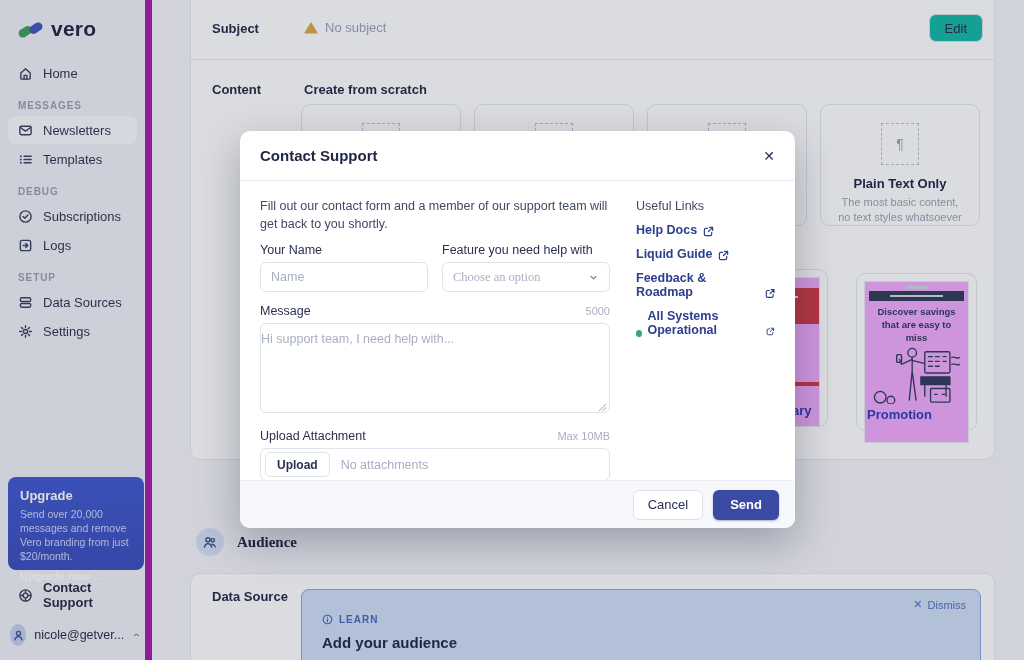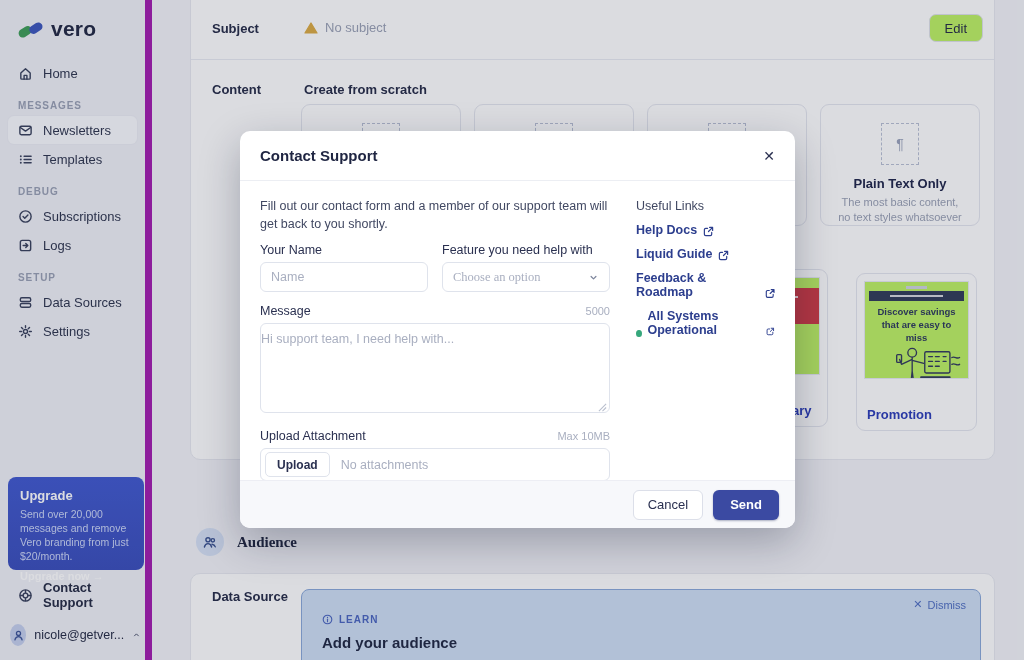--- a/index.html
+++ b/index.html
@@ -25,36 +25,36 @@
   .contact-row { position:absolute; left:8px; right:8px; top:581px; height:28px; display:flex; align-items:center; gap:10px; padding:0 10px; font-size:13px; font-weight:600; color:#262c45; border-radius:6px; cursor:pointer; }
   .user-row { position:absolute; left:10px; right:4px; top:620px; height:30px; display:flex; align-items:center; gap:8px; cursor:pointer; }
   .avatar { width:22px; height:22px; border-radius:50%; background:#c5d0ee; display:flex; align-items:center; justify-content:center; }
   .user-email { font-size:12.5px; color:#262c45; }
 
   
   .main { position:absolute; left:152px; top:0; right:0; bottom:0; }
   .card1 { position:absolute; left:38px; top:-18px; width:805px; height:478px; background:#fff; border:1px solid #e7e9f0; border-radius:10px; }
   .subject-label { position:absolute; left:21px; top:38px; font-size:13px; font-weight:bold; color:#252b47; }
   .subject-status { position:absolute; left:113px; top:37px; display:flex; align-items:center; gap:7px; font-size:13px; color:#9aa1b5; }
-  .edit-btn { position:absolute; right:11px; top:31px; height:28px; padding:0 15px; background:#bef264; border:1px solid #dfe2ea; border-radius:7px; font-size:13px; color:#262c45; cursor:pointer; }
+  .edit-btn { position:absolute; right:11px; top:31px; height:28px; padding:0 15px; background:#14b8a6; border:1px solid #dfe2ea; border-radius:7px; font-size:13px; color:#262c45; cursor:pointer; }
   .div1 { position:absolute; left:0; right:0; top:76px; height:1px; background:#e9ebf2; }
   .content-label { position:absolute; left:21px; top:99px; font-size:13px; font-weight:bold; color:#252b47; }
   .create-label { position:absolute; left:113px; top:99px; font-size:13px; font-weight:bold; color:#252b47; cursor:pointer; }
 
   .tpl-row { position:absolute; left:110px; top:121px; display:flex; gap:13px; }
   .tpl-card { width:160px; height:122px; background:#fff; border:1px solid #e4e6ef; border-radius:9px; cursor:pointer; }
   .tpl-dash { width:38px; height:42px; margin:18px auto 0; border:1.5px dashed #b9c0d4; display:flex; align-items:center; justify-content:center; }
   .tpl-inner { width:22px; height:26px; background:#e8ebf4; }
   .pilcrow { font-size:14px; color:#9aa3bb; }
   .tpl-title { margin-top:11px; text-align:center; font-size:13px; font-weight:bold; color:#20264a; }
   .tpl-desc { margin-top:4px; text-align:center; font-size:11px; color:#9aa1b5; line-height:1.35; padding:0 14px; }
 
   .cal-card { position:absolute; left:516px; top:286px; width:121px; height:158px; background:#fff; border:1px solid #e4e6ef; border-radius:9px; overflow:hidden; cursor:pointer; }
   .promo-card { position:absolute; left:665px; top:290px; width:121px; height:158px; background:#fff; border:1px solid #e4e6ef; border-radius:9px; cursor:pointer; }
-  .preview { position:absolute; left:7px; top:7px; right:7px; height:98px; background:#bef264; border:1px solid #e8eaf2; overflow:hidden; }
+  .preview { position:absolute; left:7px; top:7px; right:7px; height:162px; background:#f0abfc; border:1px solid #e8eaf2; overflow:hidden; }
   .gline { height:3px; background:#d0d4e0; margin:4px auto 0; }
   .cal-red { height:36px; background:#cf3a44; margin-top:3px; position:relative; }
   .cal-red i { position:absolute; left:20%; right:20%; top:8px; height:2px; background:rgba(255,255,255,.85); }
   .cal-num { text-align:center; font-size:10px; font-weight:bold; color:#c2333e; margin-top:2px; }
   .cal-strip { height:4px; background:#cf3a44; margin-top:4px; }
   .card-label { position:absolute; bottom:8px; font-size:13px; font-weight:bold; color:#2b3cb8; }
   .pp-banner { height:10px; background:#303b58; margin:2px 4px 0; position:relative; }
   .pp-banner i { position:absolute; left:22%; right:22%; top:4px; height:1.5px; background:rgba(255,255,255,.8); }
   .pp-head { margin-top:5px; padding:0 6px; text-align:center; font-size:9.5px; font-weight:bold; color:#2e3a5c; line-height:1.35; }
 

